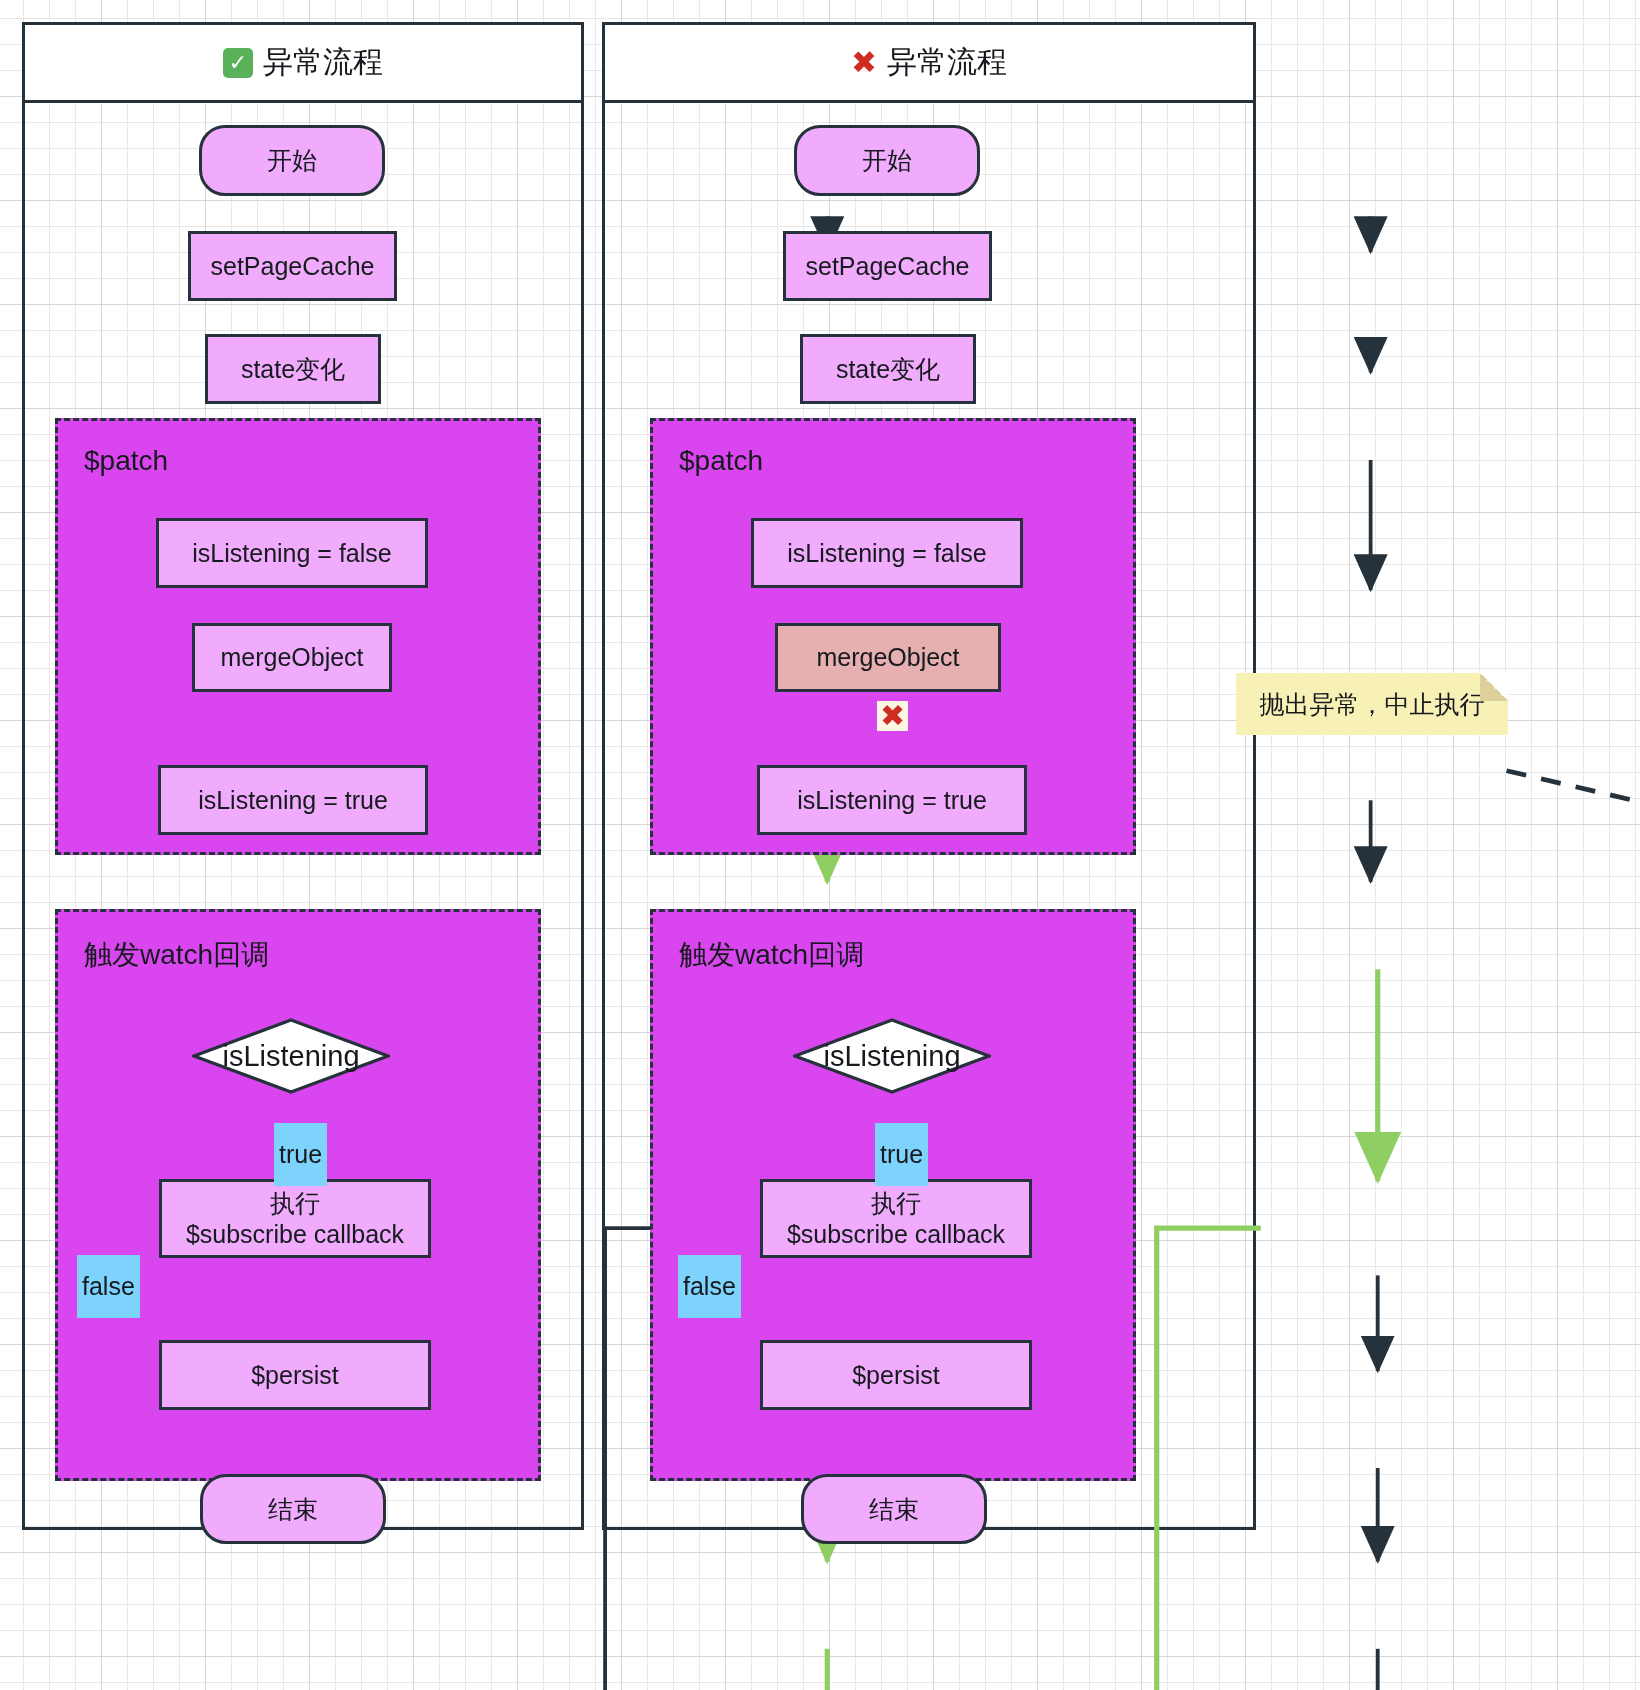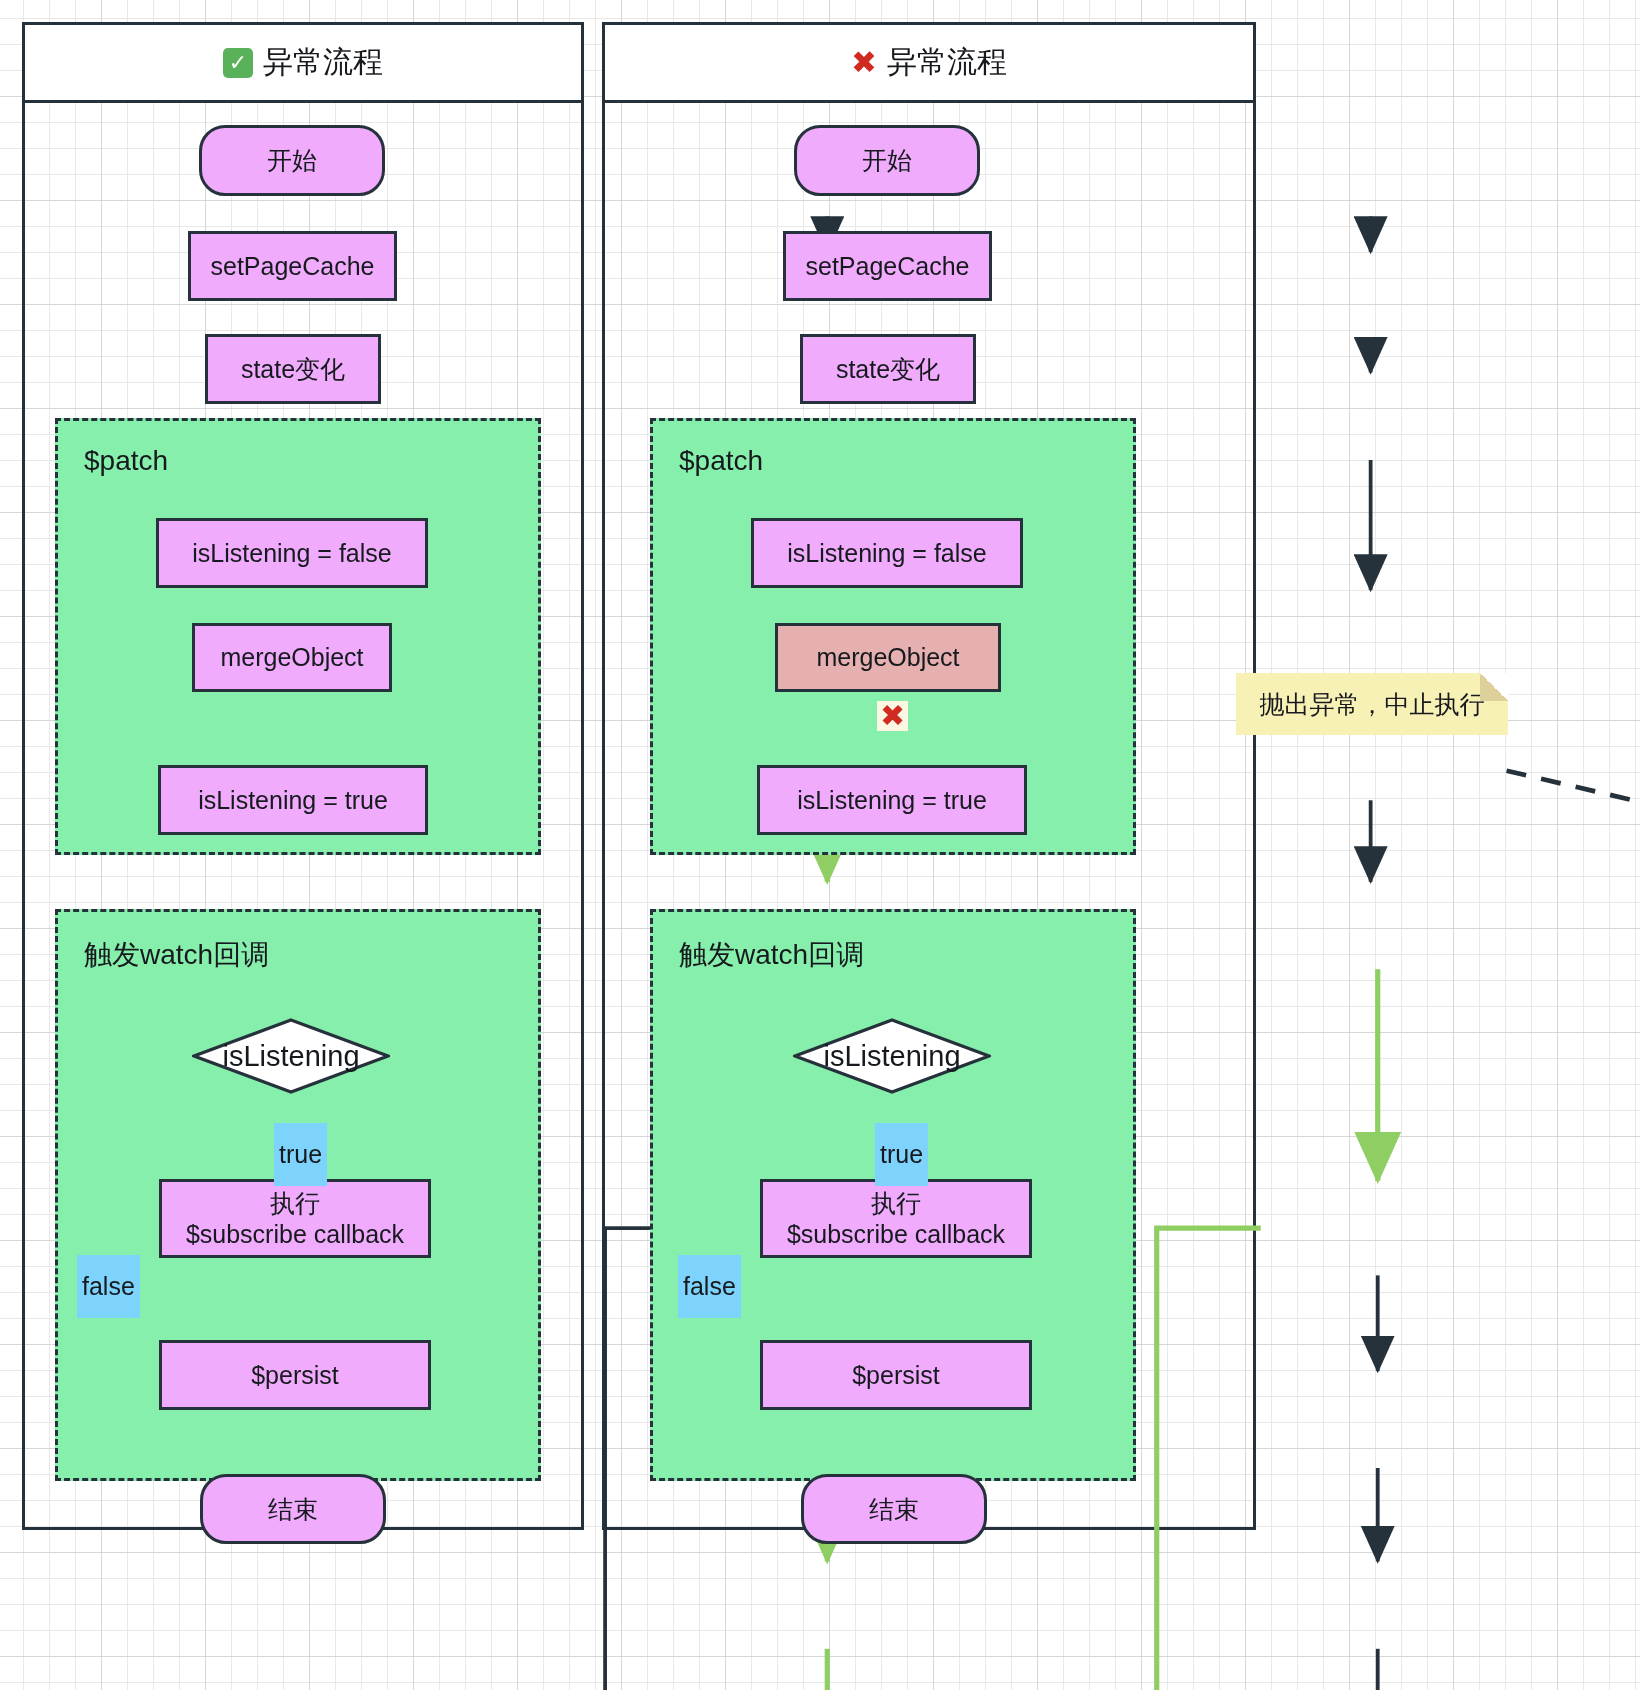--- a/index.html
+++ b/index.html
@@ -27,21 +27,21 @@
   .panel{position:absolute;border:3px solid #26323b;background:transparent;box-sizing:border-box;}
   .panel-head{position:absolute;left:0;top:0;right:0;height:78px;border-bottom:3px solid #26323b;
     display:flex;align-items:center;justify-content:center;background:#ffffff;box-sizing:border-box;}
   .panel-title{font-size:30px;color:#16191d;display:flex;align-items:center;gap:10px;white-space:nowrap;}
   .panel-body{position:absolute;left:0;right:0;top:78px;bottom:0;background:transparent;}
   .ico-ok{width:30px;height:30px;border-radius:5px;background:#59b259;display:inline-flex;
     align-items:center;justify-content:center;color:#fff;font-size:22px;line-height:1;font-weight:bold;}
   .ico-x{color:#cf2b20;font-size:31px;font-weight:bold;line-height:1;}
 
   
-  .subgraph{position:absolute;border:3px dashed #26323b;background:#86efac;box-sizing:border-box;padding-left:24px;}
+  .subgraph{position:absolute;border:3px dashed #26323b;background:#d946ef;box-sizing:border-box;padding-left:24px;}
   .sub-label{position:absolute;left:26px;top:24px;font-size:28px;color:#16191d;white-space:nowrap;}
 
   
   .node{position:absolute;box-sizing:border-box;display:flex;align-items:center;justify-content:center;
     text-align:center;color:#16191d;background:#f0abfc;border:3px solid #26323b;font-size:25px;line-height:1.22;}
   .node.round{border-radius:26px;}
   .node.err{background:#e7b0b0;border-color:#26323b;}
   .diamond{position:absolute;}
   .diamond .dlabel{position:absolute;left:0;top:0;width:100%;height:100%;
     display:flex;align-items:center;justify-content:center;font-size:29px;color:#16191d;}

